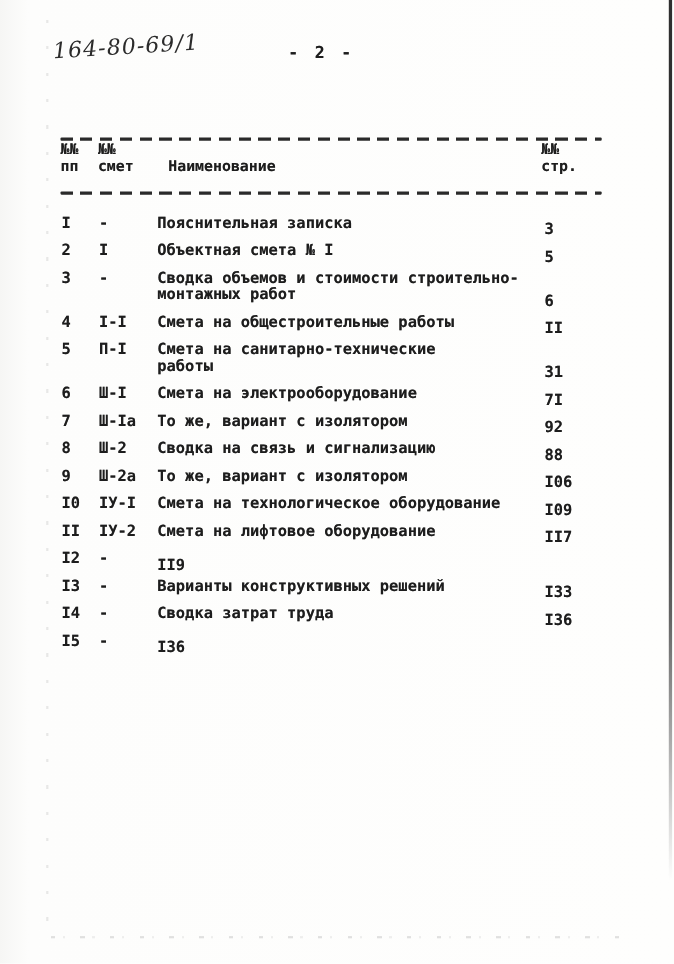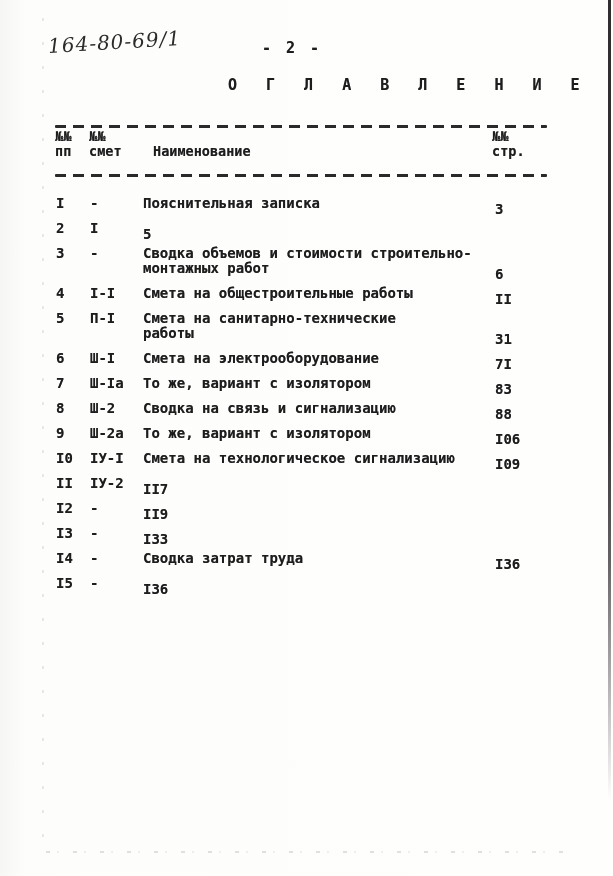--- a/index.html
+++ b/index.html
@@ -60,21 +60,20 @@
     background:repeating-linear-gradient(90deg,rgba(130,130,130,0.4) 0px,rgba(130,130,130,0.4) 4px,rgba(0,0,0,0) 4px,rgba(0,0,0,0) 11px,rgba(150,150,150,0.25) 11px,rgba(150,150,150,0.25) 13px,rgba(0,0,0,0) 13px,rgba(0,0,0,0) 27px);
   }
 </style>
 </head>
 <body>
 
 <div class="page">
 
   <div class="handwritten">164-80-69/1</div>
   <div class="pagenum ink">- 2 -</div>
-  <div class="title ink">О Г Л А В Л Е Н И Е</div>
 
   <div class="rule rule-top"></div>
 
   <div class="thead ink">
     <div class="hc hc1">
       <span>№№</span>
       <span>пп</span>
     </div>
     <div class="hc hc2">
       <span>№№</span>
@@ -92,20 +91,21 @@
   <div class="tbody ink">
     <div class="row">
       <span class="c1">I</span>
       <span class="c2">-</span>
       <span class="c3">Пояснительная записка</span>
       <span class="c4">3</span>
     </div>
     <div class="row">
       <span class="c1">2</span>
       <span class="c2">I</span>
+      <span class="c3">Объектная смета № I</span>
       <span class="c4">5</span>
     </div>
     <div class="row">
       <span class="c1">3</span>
       <span class="c2">-</span>
       <span class="c3">Сводка объемов и стоимости строительно-
 монтажных работ</span>
       <span class="c4">6</span>
     </div>
     <div class="row">
@@ -124,53 +124,55 @@
     <div class="row">
       <span class="c1">6</span>
       <span class="c2">Ш-I</span>
       <span class="c3">Смета на электрооборудование</span>
       <span class="c4">7I</span>
     </div>
     <div class="row">
       <span class="c1">7</span>
       <span class="c2">Ш-Iа</span>
       <span class="c3">То же, вариант с изолятором</span>
-      <span class="c4">83</span>
+      <span class="c4">92</span>
     </div>
     <div class="row">
       <span class="c1">8</span>
       <span class="c2">Ш-2</span>
       <span class="c3">Сводка на связь и сигнализацию</span>
       <span class="c4">88</span>
     </div>
     <div class="row">
       <span class="c1">9</span>
       <span class="c2">Ш-2а</span>
       <span class="c3">То же, вариант с изолятором</span>
       <span class="c4">I06</span>
     </div>
     <div class="row">
       <span class="c1">I0</span>
       <span class="c2">IУ-I</span>
-      <span class="c3">Смета на технологическое сигнализацию</span>
+      <span class="c3">Смета на технологическое оборудование</span>
       <span class="c4">I09</span>
     </div>
     <div class="row">
       <span class="c1">II</span>
       <span class="c2">IУ-2</span>
+      <span class="c3">Смета на лифтовое оборудование</span>
       <span class="c4">II7</span>
     </div>
     <div class="row">
       <span class="c1">I2</span>
       <span class="c2">-</span>
       <span class="c4">II9</span>
     </div>
     <div class="row">
       <span class="c1">I3</span>
       <span class="c2">-</span>
+      <span class="c3">Варианты конструктивных решений</span>
       <span class="c4">I33</span>
     </div>
     <div class="row">
       <span class="c1">I4</span>
       <span class="c2">-</span>
       <span class="c3">Сводка затрат труда</span>
       <span class="c4">I36</span>
     </div>
     <div class="row">
       <span class="c1">I5</span>

